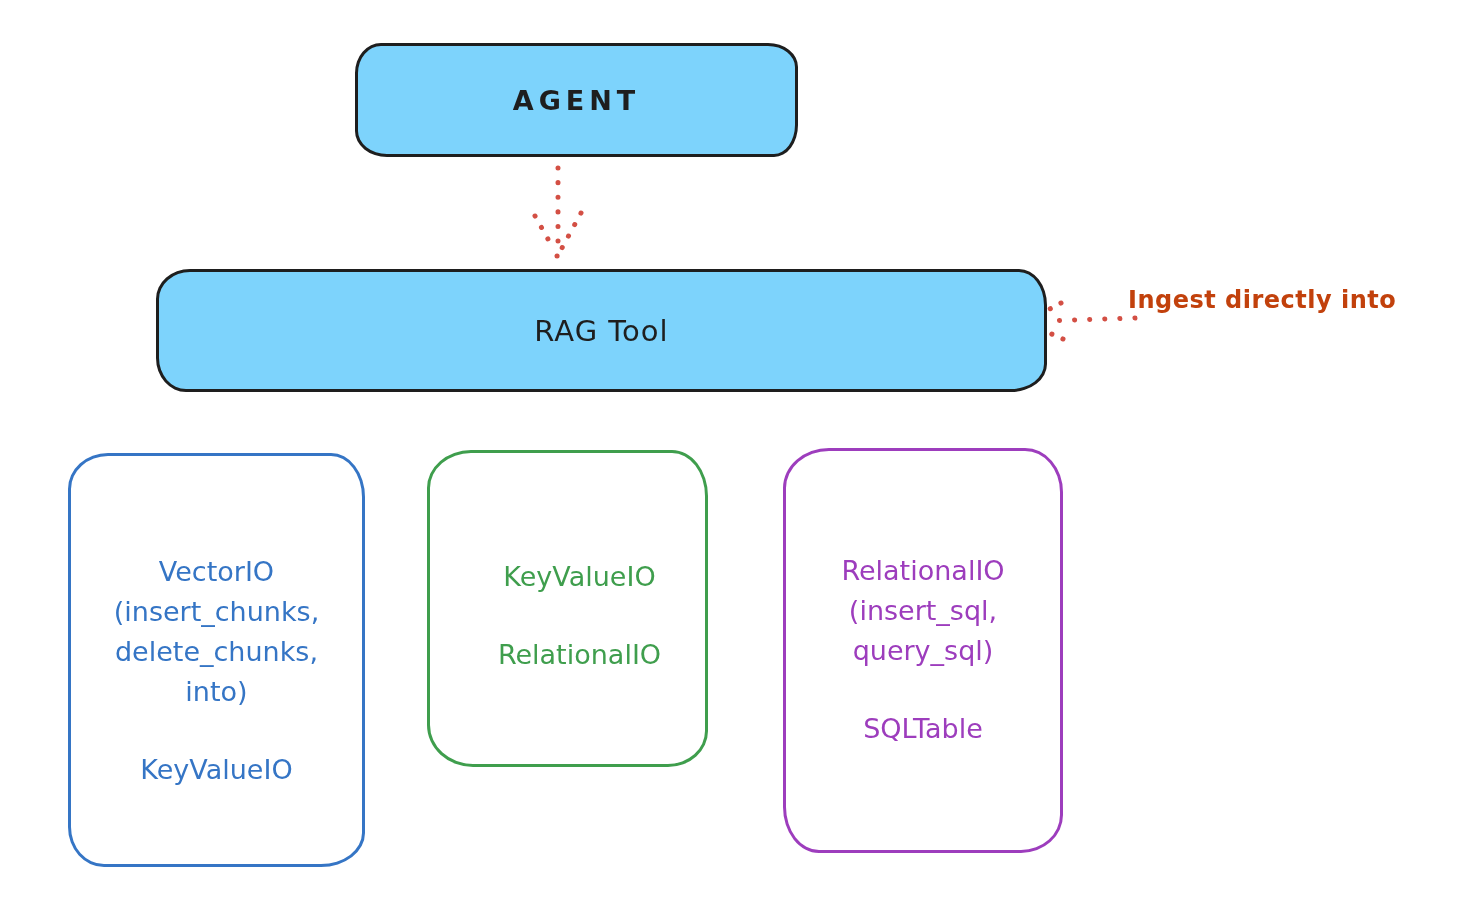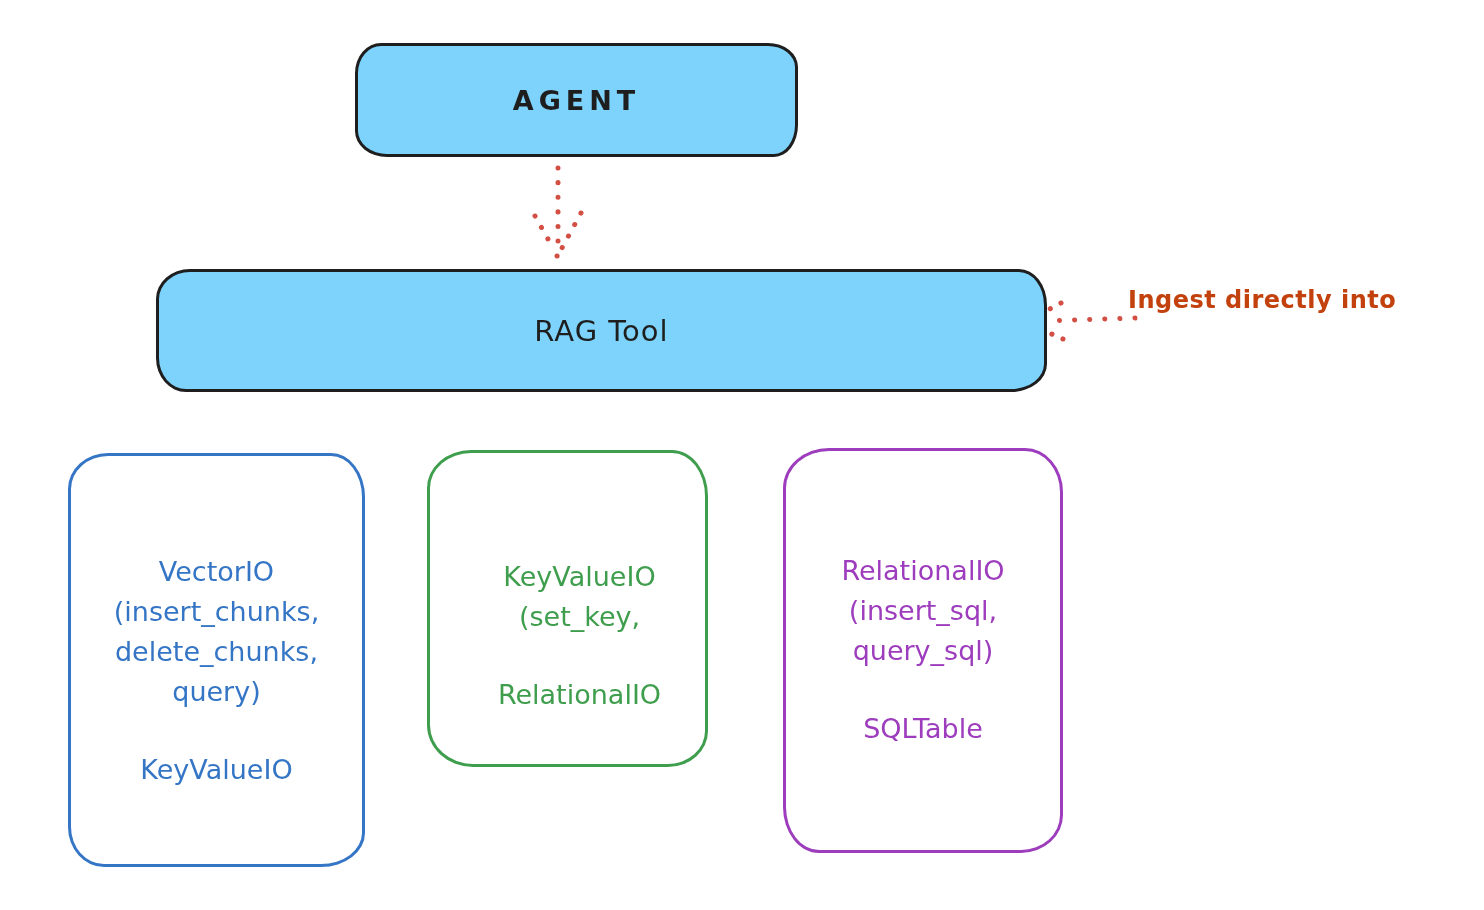--- a/index.html
+++ b/index.html
@@ -129,29 +129,28 @@
 
   <div class="annotation">
     <div>Ingest directly into</div>
   </div>
 
   <div class="box io-box vector-box">
     <div class="io-lines">
       <div>VectorIO</div>
       <div>(insert_chunks,</div>
       <div>delete_chunks,</div>
-      <div>query)</div>
+      <div>into)</div>
     </div>
     <div class="io-index">KeyValueIO</div>
   </div>
 
   <div class="box io-box keyvalue-box">
     <div class="io-lines">
       <div>KeyValueIO</div>
-      <div>(set_key,</div>
     </div>
     <div class="io-index">RelationalIO</div>
   </div>
 
   <div class="box io-box relational-box">
     <div class="io-lines">
       <div>RelationalIO</div>
       <div>(insert_sql,</div>
       <div>query_sql)</div>
     </div>

